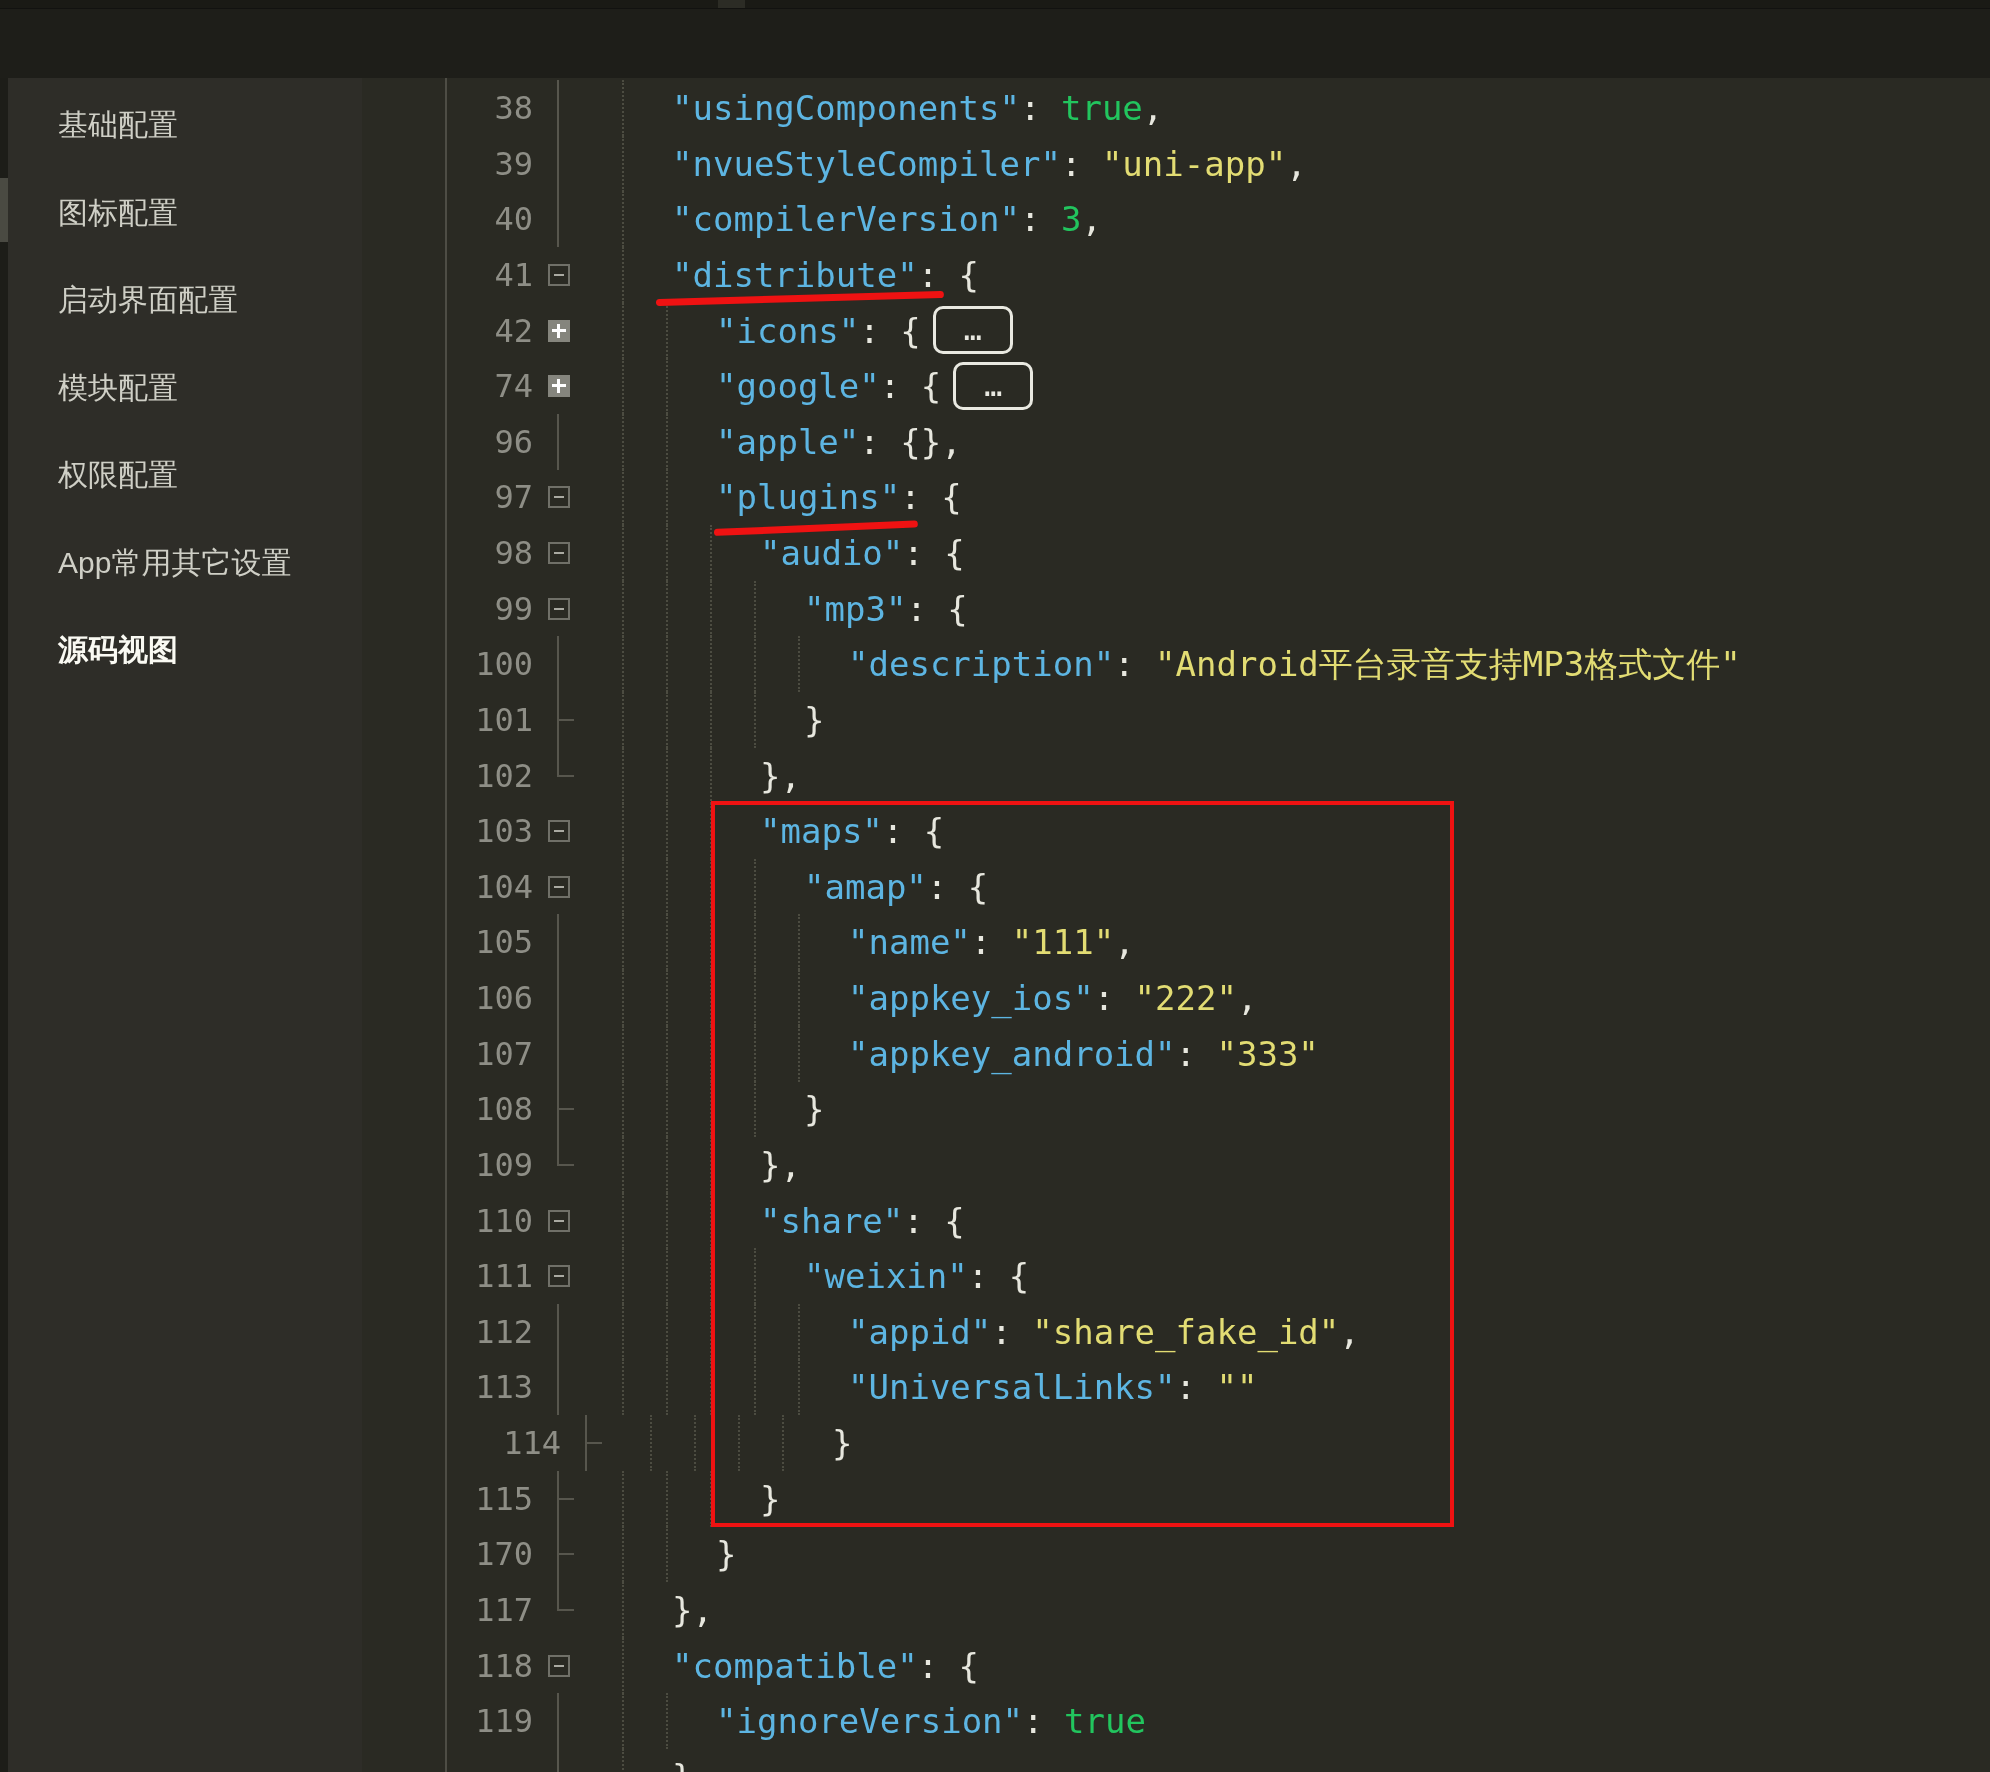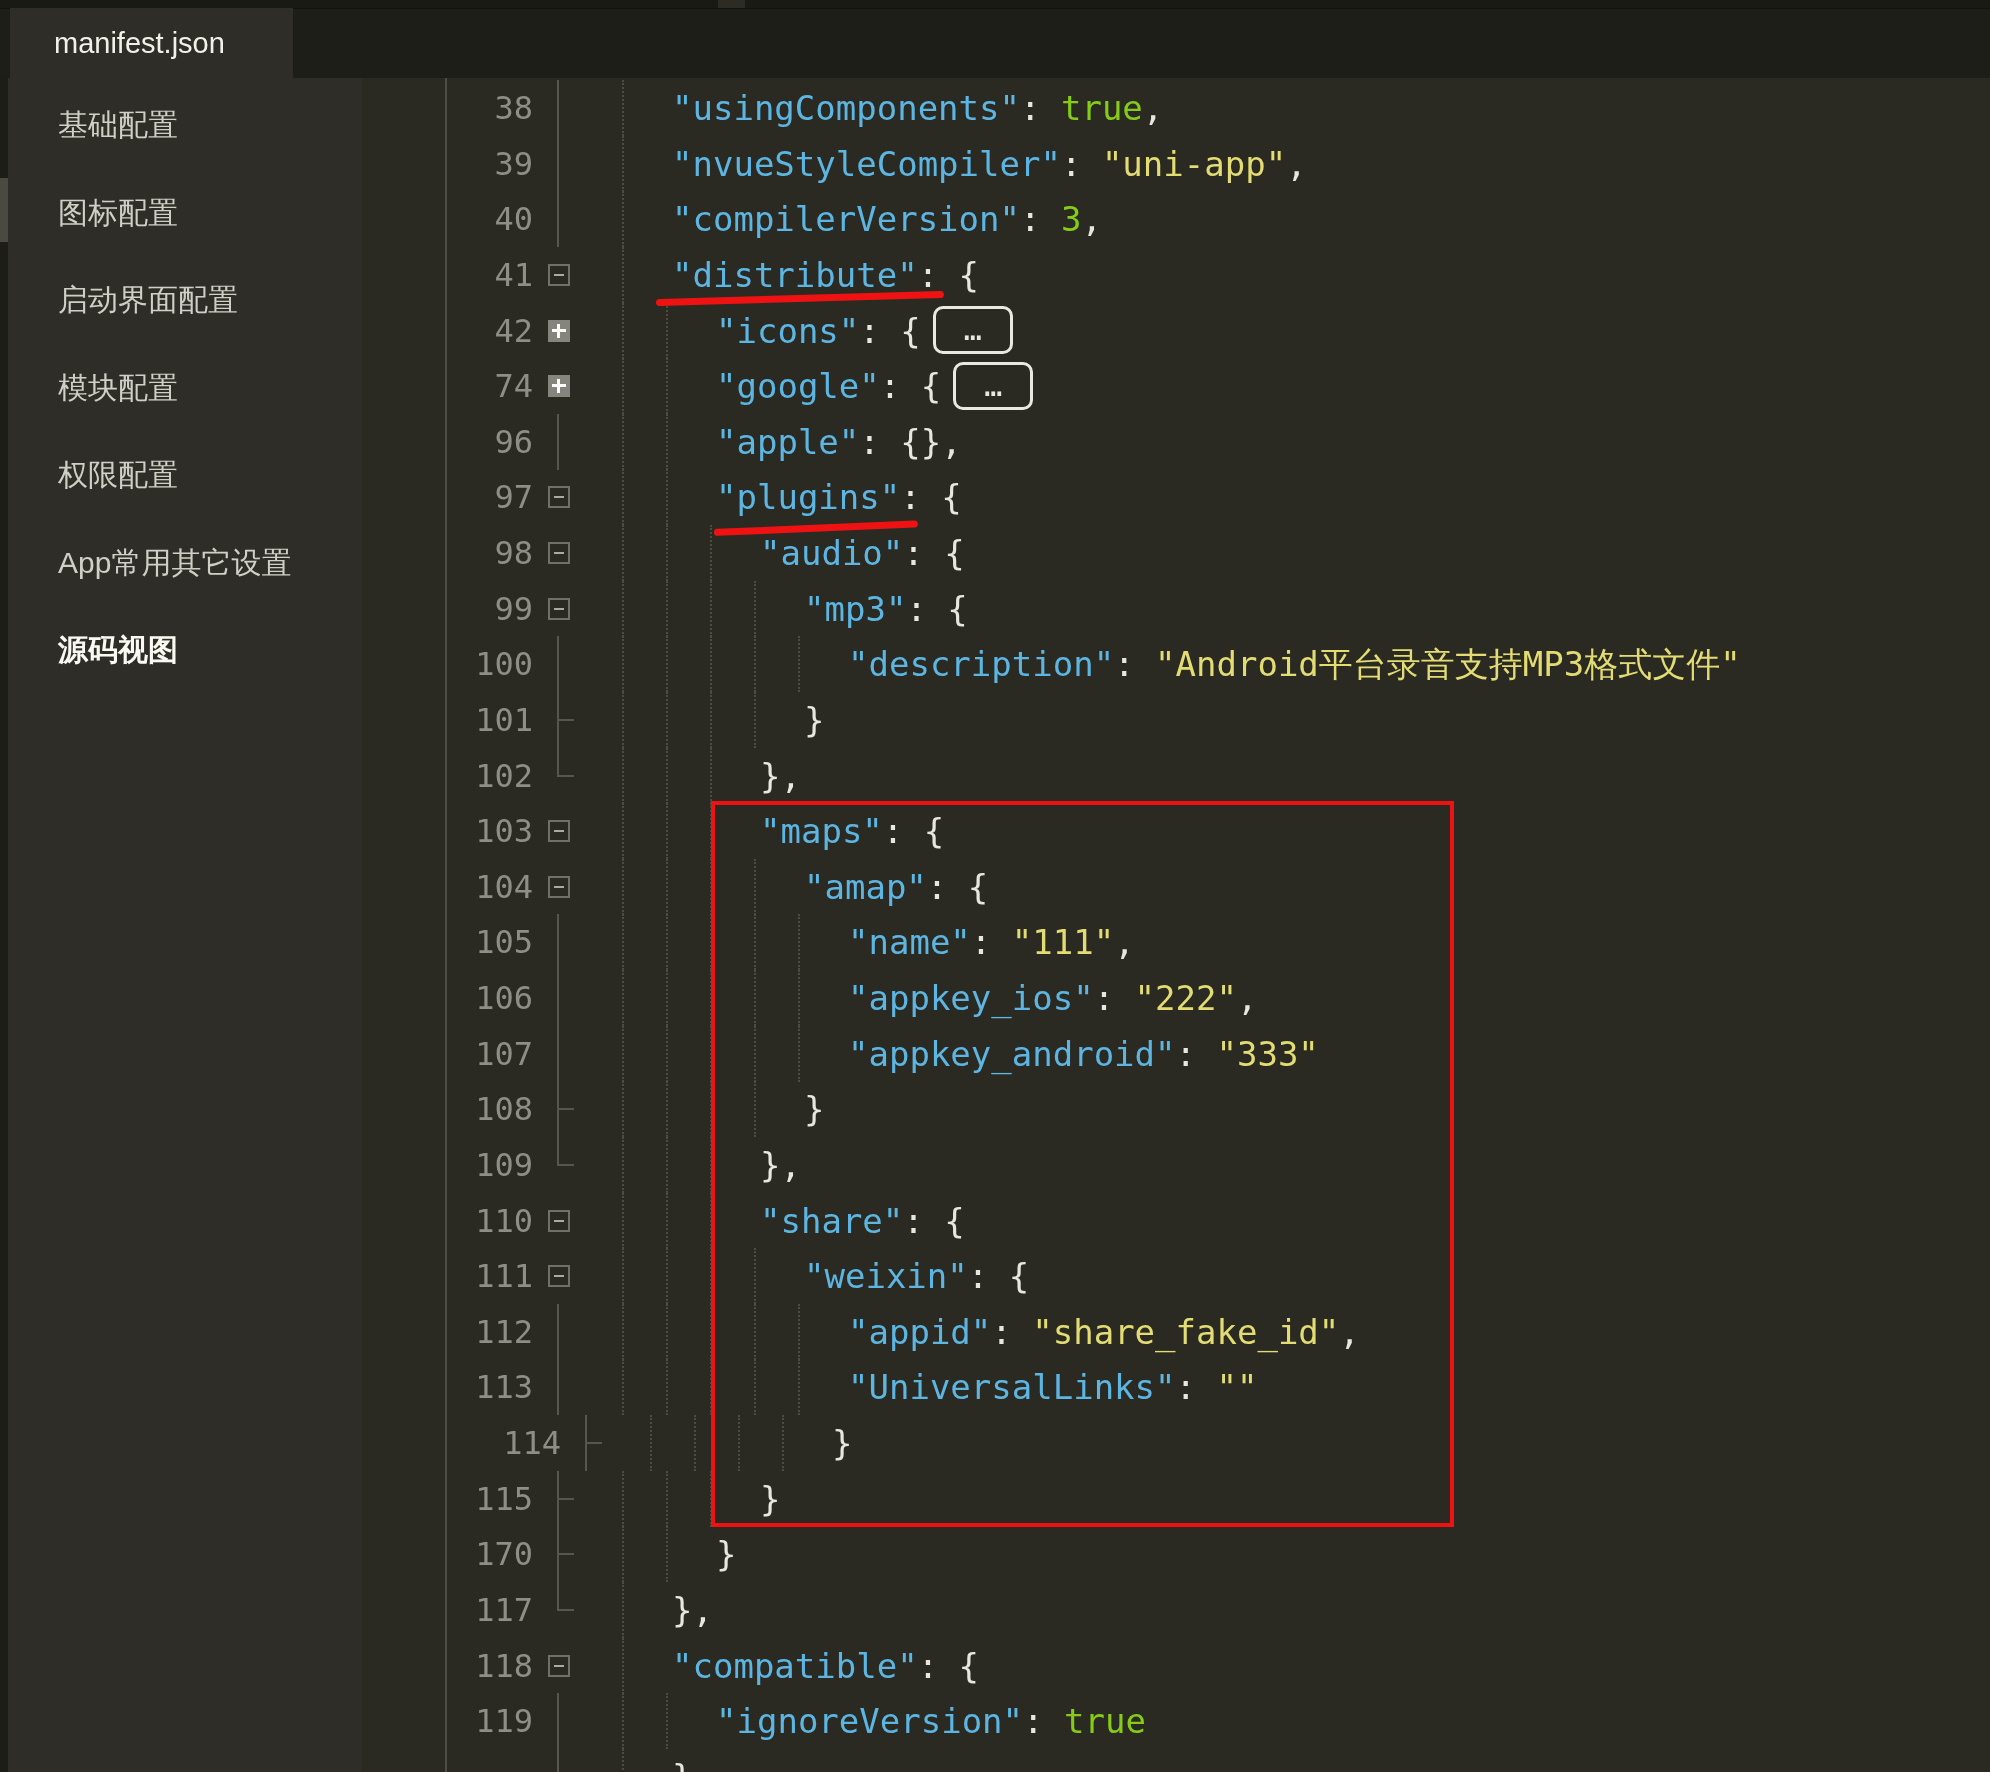--- a/index.html
+++ b/index.html
@@ -48,43 +48,40 @@
     content:"";position:absolute;left:4px;right:4px;top:50%;margin-top:-1px;height:2px;background:#aaaaa2;
   }
   .fold.plus{background:#85857d;}
   .fold.plus::after{content:"";position:absolute;left:4px;right:4px;top:9px;height:3px;background:#ffffff;}
   .fold.plus::before{content:"";position:absolute;top:4px;bottom:4px;left:9px;width:3px;background:#ffffff;}
   .code{
     position:absolute;top:0;height:56px;line-height:56px;font-size:34px;white-space:pre;
   }
   .t-key{color:#5db5e2;}
   .t-str{color:#e2dc73;}
-  .t-kw{color:#84cc16;}
+  .t-kw{color:#22c55e;}
   .t-punc{color:#e7e7de;}
   .ellipsis-box{
     display:inline-flex;align-items:center;justify-content:center;
     width:74px;height:42px;border:3px solid #e9e9e1;border-radius:10px;
     margin-left:12px;vertical-align:middle;position:relative;top:-3px;
     color:#e9e9e1;font-size:30px;line-height:1;
   }
   
   .ann-underline{position:absolute;height:7px;background:#ef1212;border-radius:4px;transform-origin:left center;}
   .ann-underline.u1{left:656px;top:299px;width:288px;transform:rotate(-1.6deg);}
   .ann-underline.u2{left:714px;top:529px;width:204px;transform:rotate(-2.4deg);}
   .ann-box{position:absolute;left:711px;top:801px;width:743px;height:726px;border:4px solid #ef1212;box-sizing:border-box;}
 </style>
 </head>
 <body>
 
 <div class="topbar">
   <div class="topstrip">
     <div class="topstrip-notch"></div>
-  </div>
-  <div class="tab">
-    <span>manifest.json</span>
   </div>
 </div>
 
 <div class="sidebar">
   <div>
       <div class="side-item" style="top: 27px;">基础配置</div>
       <div class="side-item" style="top: 115px;">图标配置</div>
       <div class="side-item" style="top: 202px;">启动界面配置</div>
       <div class="side-item" style="top: 290px;">模块配置</div>
       <div class="side-item" style="top: 377px;">权限配置</div>

